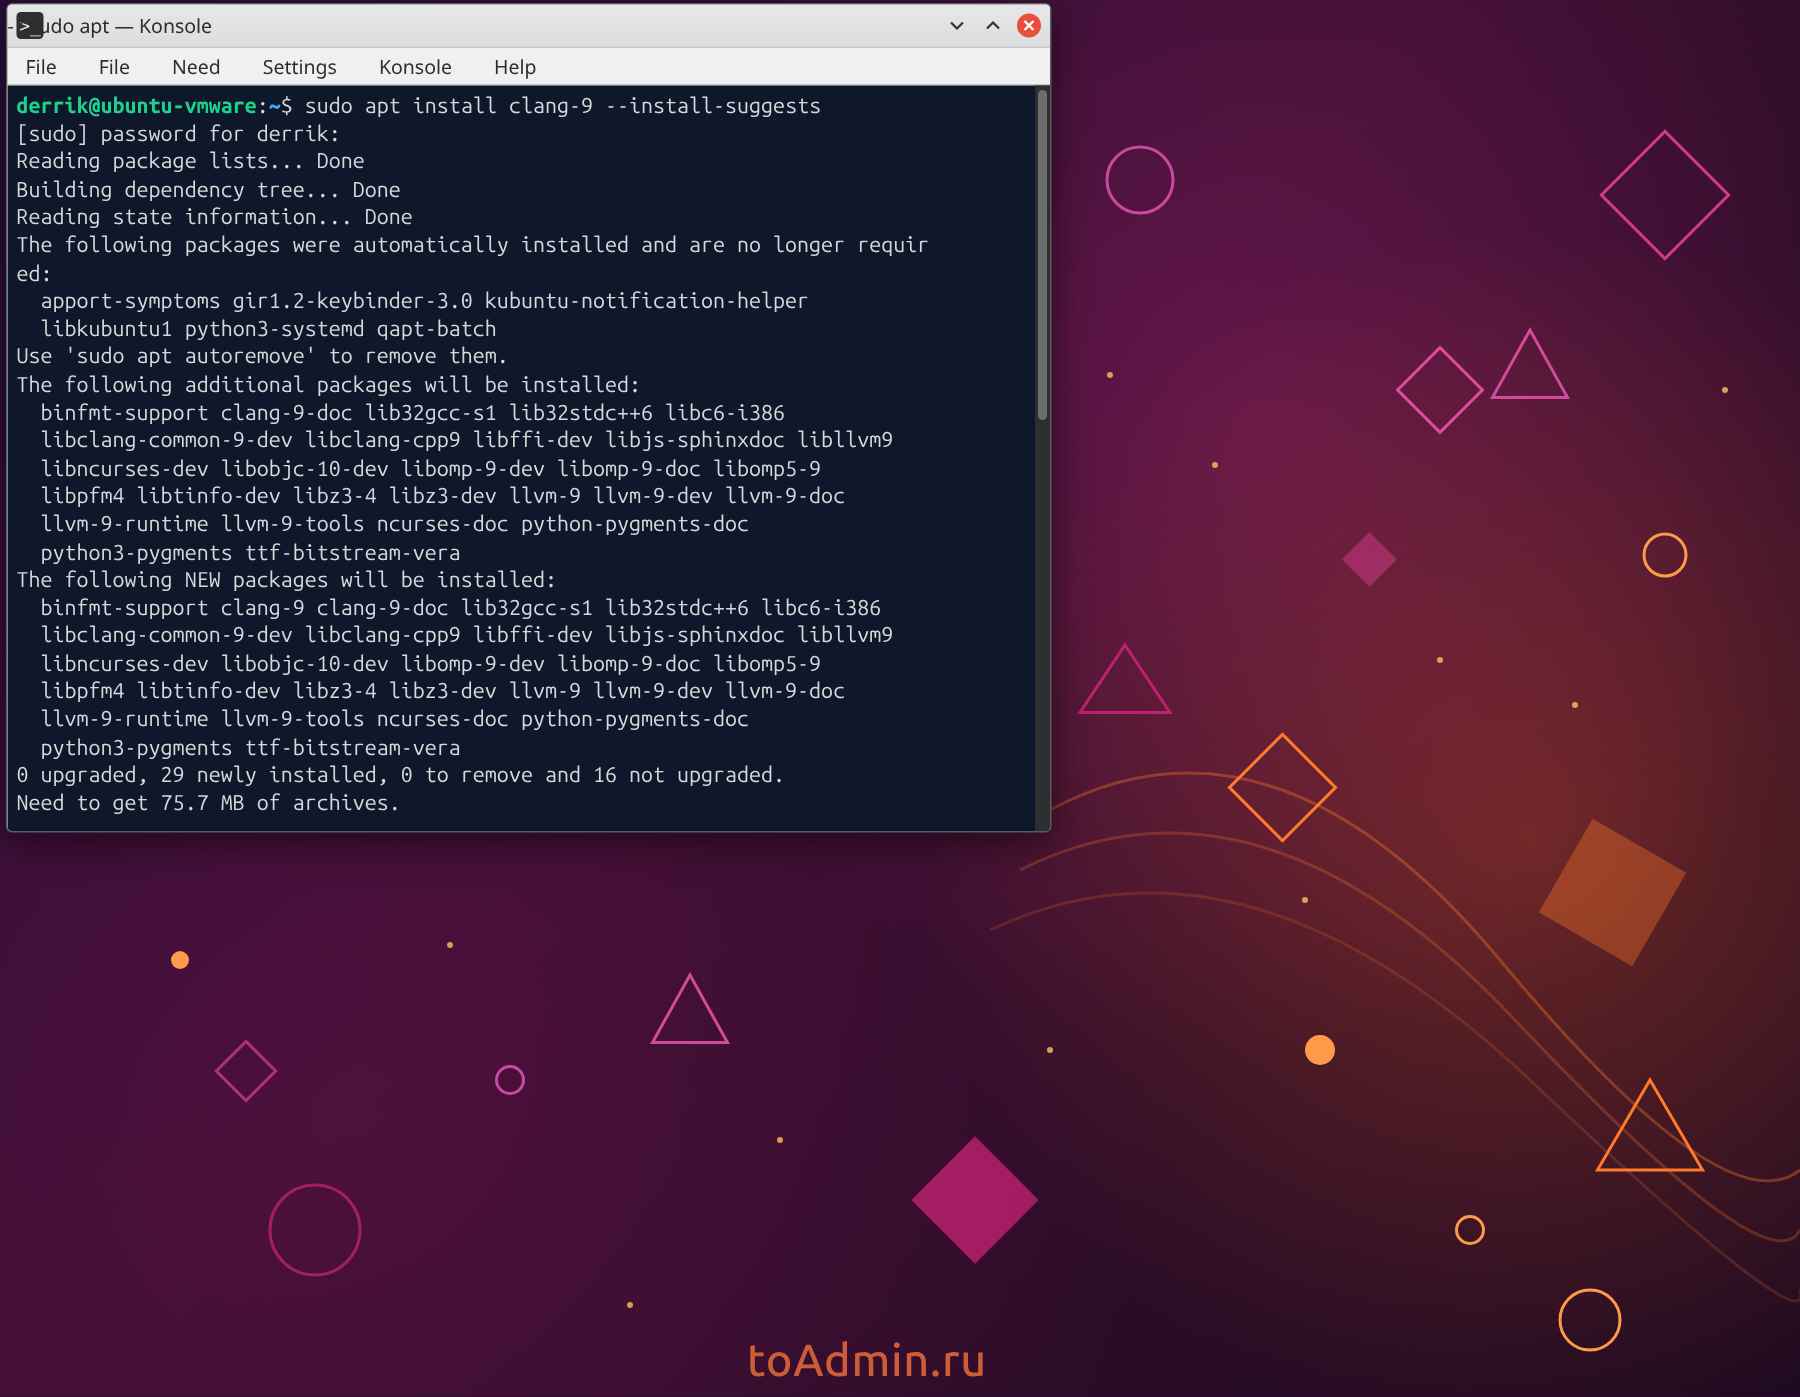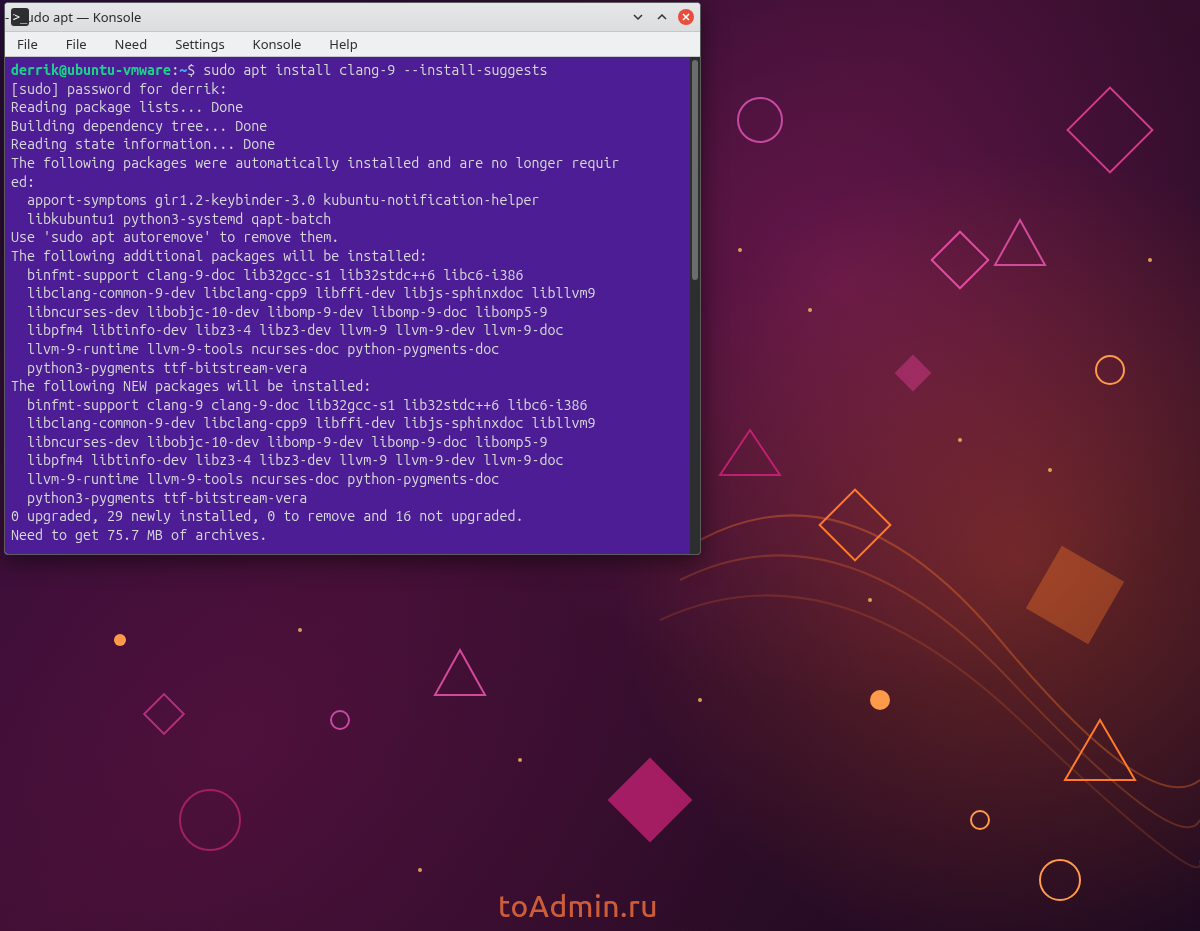--- a/index.html
+++ b/index.html
@@ -112,21 +112,21 @@
     padding: 0 12px;
     font-size: 13px;
     color: #2e2f30;
     background: #eff0f1;
     border-bottom: 1px solid #c6c7c8;
   }
   .menubar span { cursor: pointer; }
 
   .terminal-wrap {
     position: relative;
-    background: #4c1d95;
+    background: #0f172a;
   }
   .terminal {
     font-family: "Ubuntu Mono","DejaVu Sans Mono",monospace;
     font-size: 14.3px;
     line-height: 18.6px;
     color: #d6d8d9;
     padding: 4px 6px 10px 6px;
     white-space: pre;
     min-height: 480px;
     letter-spacing: 0px;

